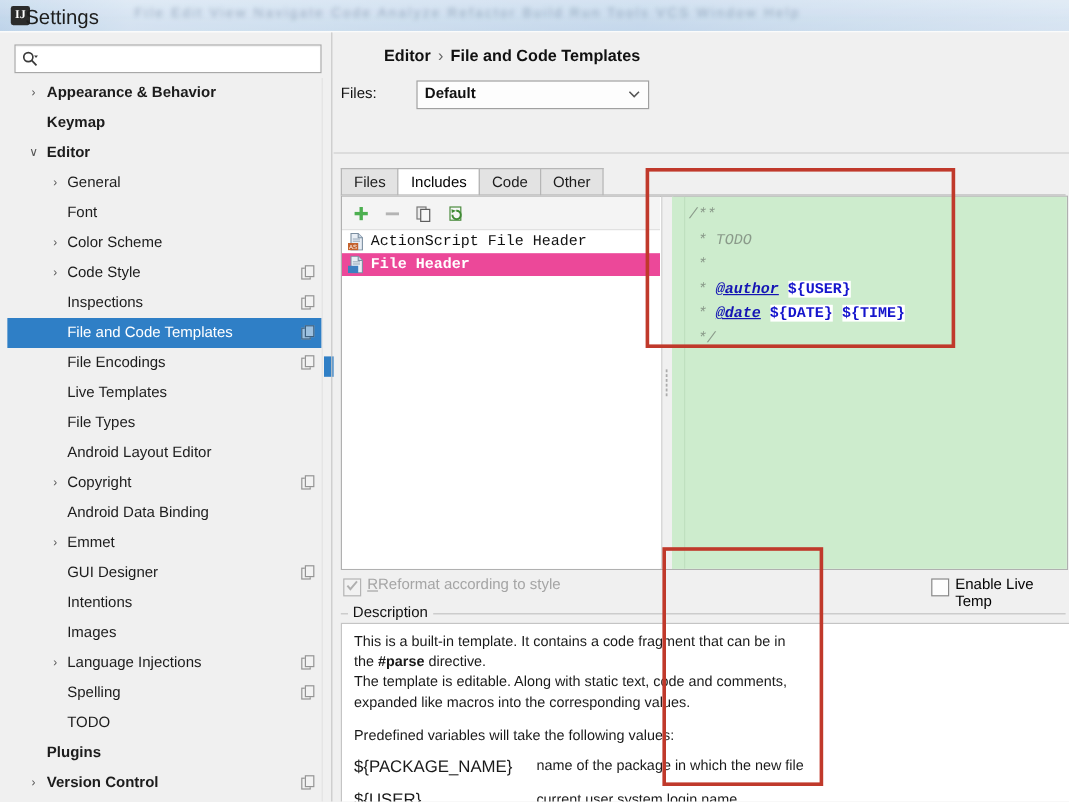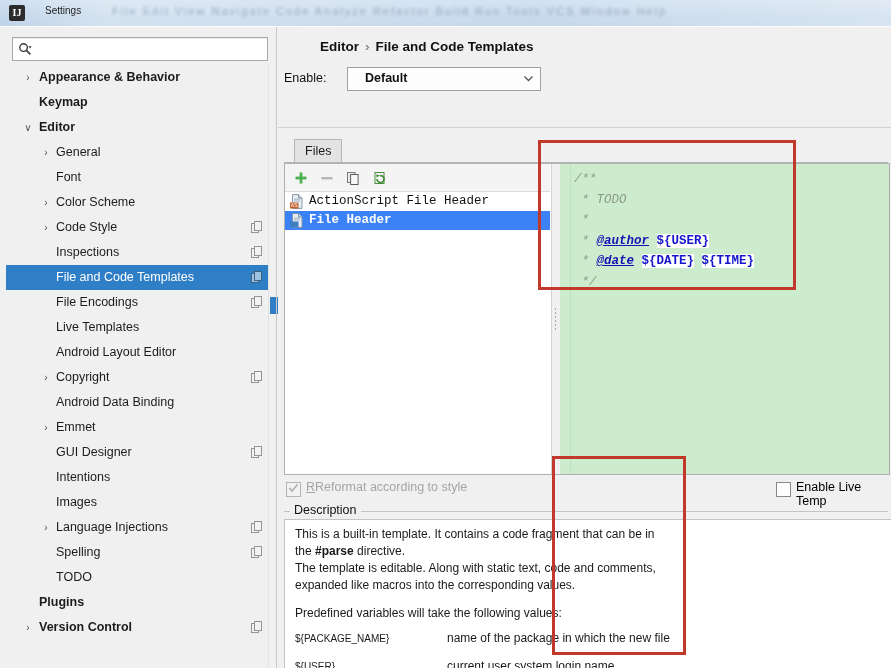--- a/index.html
+++ b/index.html
@@ -36,22 +36,22 @@
     user-select: none;
   }
   .title-app-icon {
     position: absolute; left: 9px; top: 5px; width: 16px; height: 16px;
     background: #2b2b2b; border-radius: 2px;
     display: flex; align-items: center; justify-content: center;
     color: #fff; font-size: 10px; font-weight: bold; font-family: "Liberation Serif", serif;
     line-height: 1;
   }
   .title-text {
-    position: absolute; left: 45px; top: 5px;
-    font-size: 10px; color: #1d1d1d; font-family: "Liberation Sans", sans-serif;
+    position: absolute; left: 21px; top: 5px;
+    font-size: 17px; color: #1d1d1d; font-family: "Liberation Sans", sans-serif;
   }
 
   
   .dialog {
     position: absolute; left: 0; top: 26px; width: 891px; height: 642px;
     background: #f0f0f0;
     border-top: 1px solid #ffffff;
   }
 
   
@@ -136,35 +136,35 @@
 
   .scheme-row { position: absolute; left: 6px; top: 40px; height: 24px; }
   .scheme-label {
     position: absolute; left: 0; top: 4px; font-size: 12.5px; color: #111;
   }
   .scheme-combo {
     position: absolute; left: 63px; top: 0; width: 192px; height: 22px;
     background: #fdfdfd; border: 1px solid #a0a0a0;
   }
   .scheme-combo .val {
-    position: absolute; left: 17px; top: 3px; font-size: 12.5px; font-weight: bold; color: #111;
+    position: absolute; left: 6px; top: 3px; font-size: 12.5px; font-weight: bold; color: #111;
   }
   .scheme-combo .chev {
     position: absolute; right: 6px; top: 5px; width: 11px; height: 11px;
   }
 
   .hsep {
     position: absolute; left: 0px; top: 100px; width: 613px; height: 1px;
     background: #d0d0d0;
   }
 
   
   .tabs {
     position: absolute; left: 6px; top: 112px; height: 24px;
-    display: flex; align-items: center; flex-direction: column;
+    display: flex; align-items: flex-end;
   }
   .tab {
     height: 22px; line-height: 22px; padding: 0 10px;
     font-size: 12.5px; color: #1c1c1c;
     background: #e3e3e3; border: 1px solid #b6b6b6; border-bottom: none;
     margin-right: -1px;
   }
   .tab.active { background: #ffffff; border-color: #b0b0b0; color: #000; }
   .tabs-underline {
     position: absolute; left: 6px; top: 135px; width: 604px; height: 1px; background: #b6b6b6;
@@ -188,21 +188,21 @@
     background: #ffffff; overflow: hidden;
   }
   .file-row {
     position: relative; height: 19px; line-height: 19px;
     font-size: 12.5px; color: #111; white-space: nowrap;
   }
   .file-row .ficon {
     position: absolute; left: 4px; top: 2px; width: 15px; height: 15px;
   }
   .file-row .fname { position: absolute; left: 24px; top: 0; font-family: Liberation Mono, monospace; }
-  .file-row.selected { background: #3b82f6; }
+  .file-row.selected { background: #ec4899; }
   .file-row.selected .fname { color: #ffffff; font-weight: bold; }
 
   .splitter {
     position: absolute; left: 266px; top: 0; width: 8px; bottom: 0;
     background: #f0f0f0; border-left: 1px solid #d2d2d2; border-right: 1px solid #d2d2d2;
   }
   .splitter .dots {
     position: absolute; left: 2px; top: 50%; margin-top: -12px;
     width: 3px; height: 24px;
     background-image: radial-gradient(#9a9a9a 40%, transparent 41%);
@@ -262,21 +262,21 @@
     background: #ffffff; border: 1px solid #c4c4c4;
     overflow: hidden;
     padding: 6px 8px 0 10px;
     font-size: 12px; line-height: 17px; color: #1a1a1a;
   }
   .desc-body p { margin: 0; }
   .desc-body .spacer { height: 11px; }
   .desc-body b { font-weight: bold; }
   .vartable { margin-top: 4px; width: 100%; border-collapse: collapse; }
   .vartable td { padding: 4px 0 7px 0; vertical-align: top; font-size: 11.5px; }
-  .vartable td.vname { width: 152px; font-size: 10px; margin-left: 28px; }
+  .vartable td.vname { width: 152px; font-size: 14px; margin-left: 28px; }
   .vartable td.vdesc { font-size: 12px; }
 
   
   .annot {
     position: absolute; border: 3px solid #c0392b; pointer-events: none; z-index: 20;
   }
 </style>
 </head>
 <body>
 
@@ -353,20 +353,23 @@
             <span class="lbl">File Encodings</span>
             <span class="copy-badge">
               <i class="b1"></i>
               <i class="b2"></i>
             </span>
           </div>
           <div class="tree-row lvl1">
             <span class="lbl">Live Templates</span>
           </div>
           <div class="tree-row lvl1">
+            <span class="lbl">File Types</span>
+          </div>
+          <div class="tree-row lvl1">
             <span class="lbl">Android Layout Editor</span>
           </div>
           <div class="tree-row lvl1">
             <span class="arrow">›</span>
             <span class="lbl">Copyright</span>
             <span class="copy-badge">
               <i class="b1"></i>
               <i class="b2"></i>
             </span>
           </div>
@@ -428,21 +431,21 @@
 
     <div class="vdivider"></div>
 
     <div class="right-panel">
 
       <div class="breadcrumb">
         <span>Editor</span><span class="sep">›</span><span>File and Code Templates</span>
       </div>
 
       <div class="scheme-row">
-        <span class="scheme-label">Enable:</span>
+        <span class="scheme-label">Files:</span>
         <div class="scheme-combo">
           <span class="val">Default</span>
           <span class="chev">
             <svg width="11" height="11" viewBox="0 0 11 11">
               <polyline points="1.5,3.5 5.5,7.5 9.5,3.5" fill="none" stroke="#555" stroke-width="1.3"></polyline>
             </svg>
           </span>
         </div>
       </div>
 

